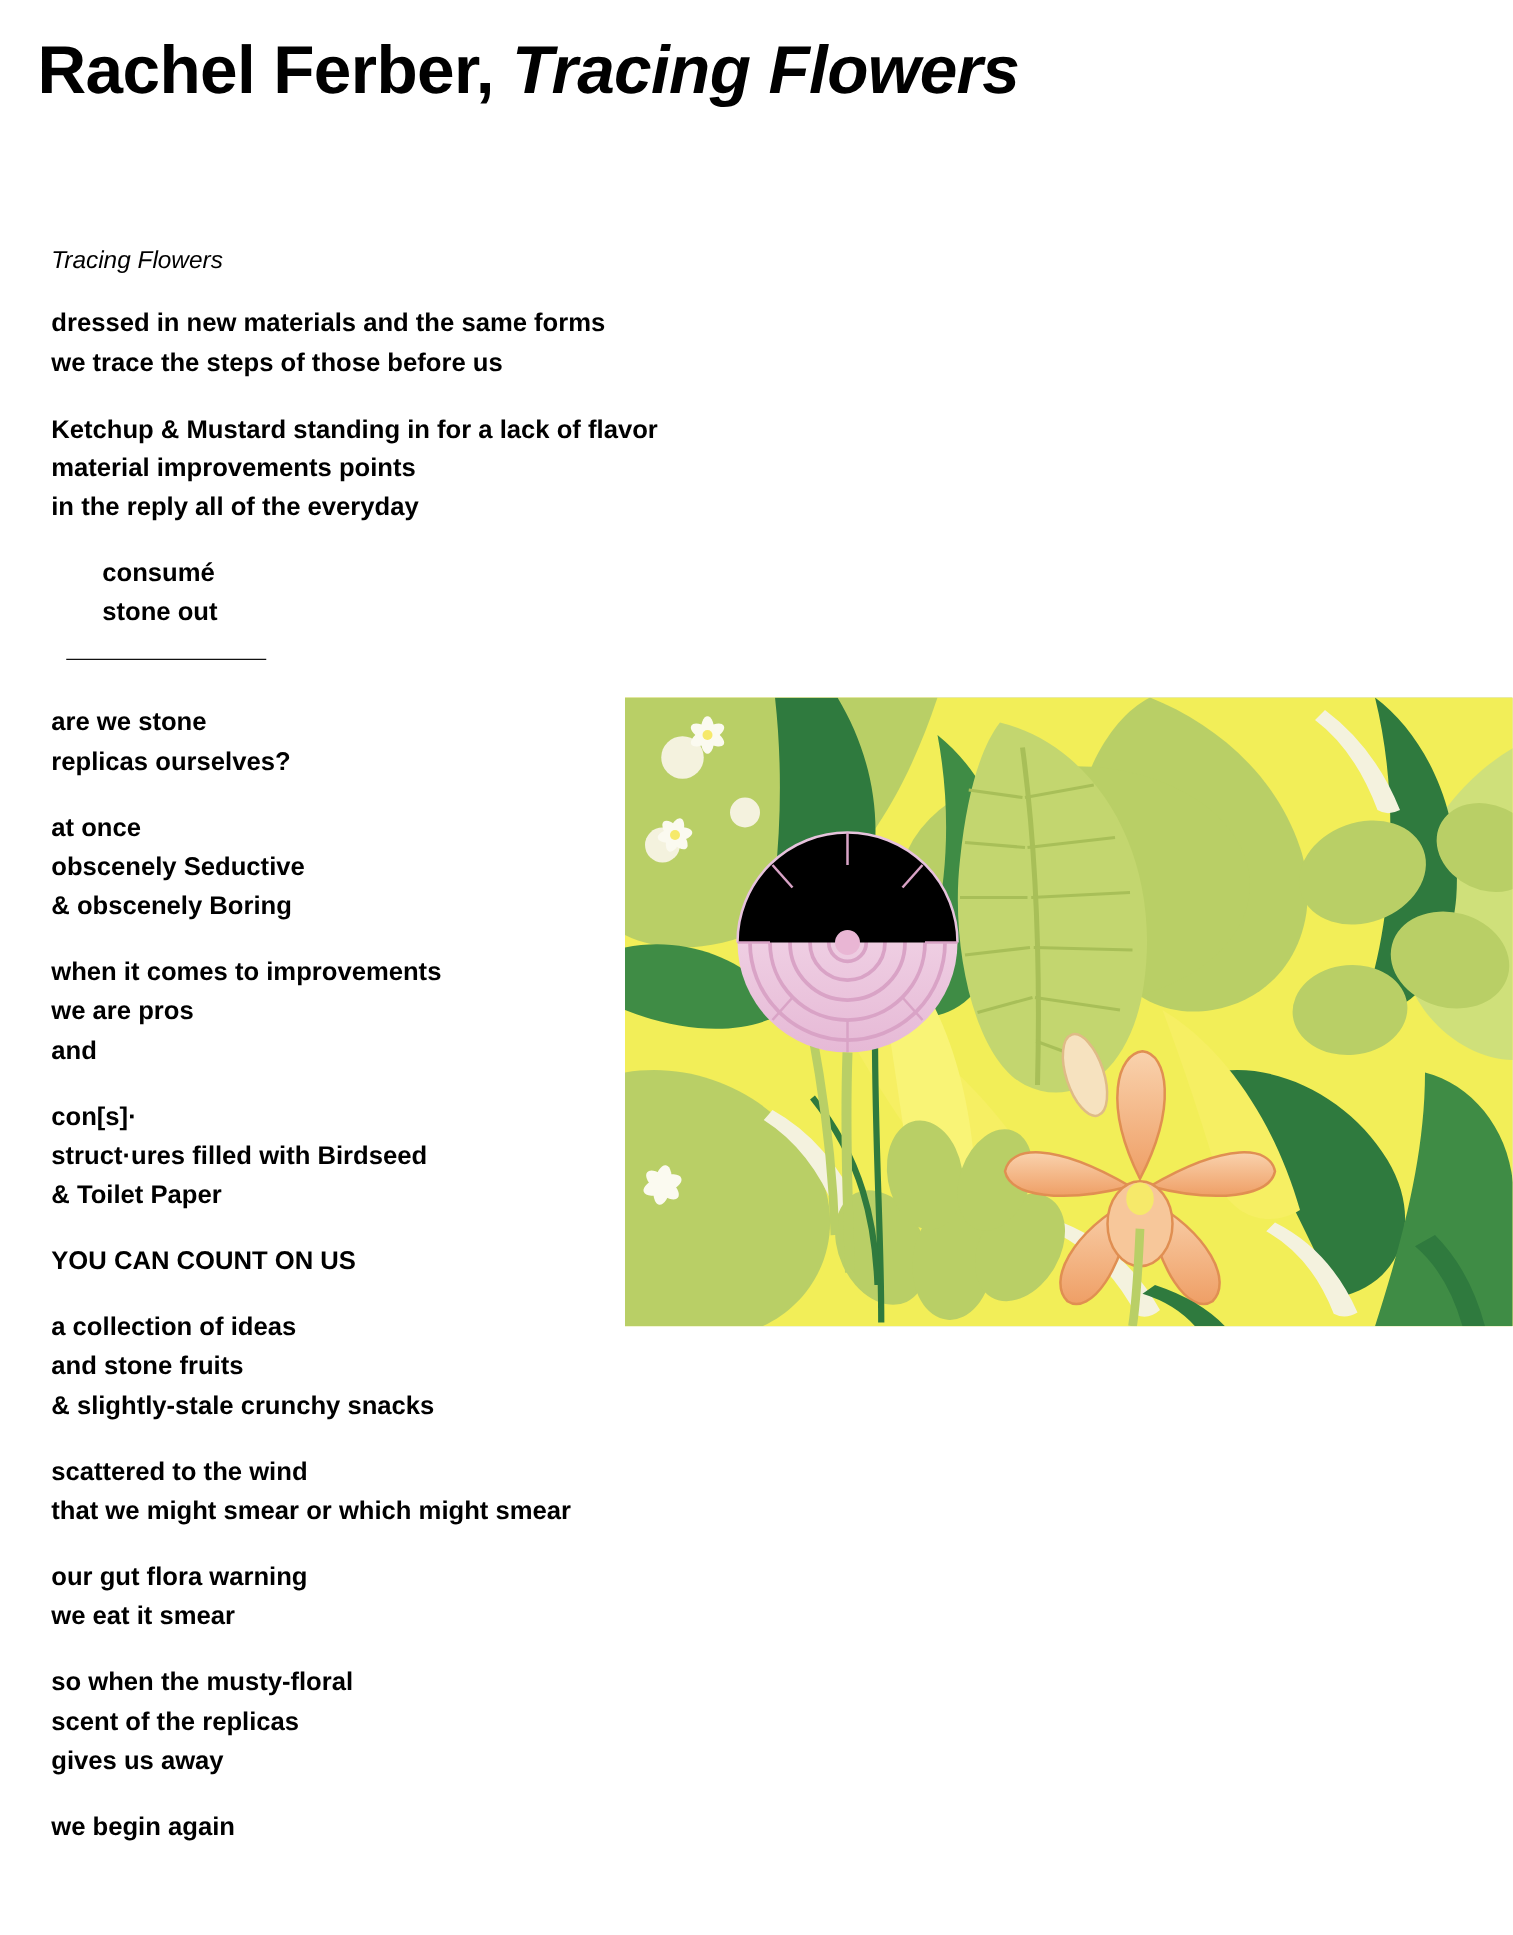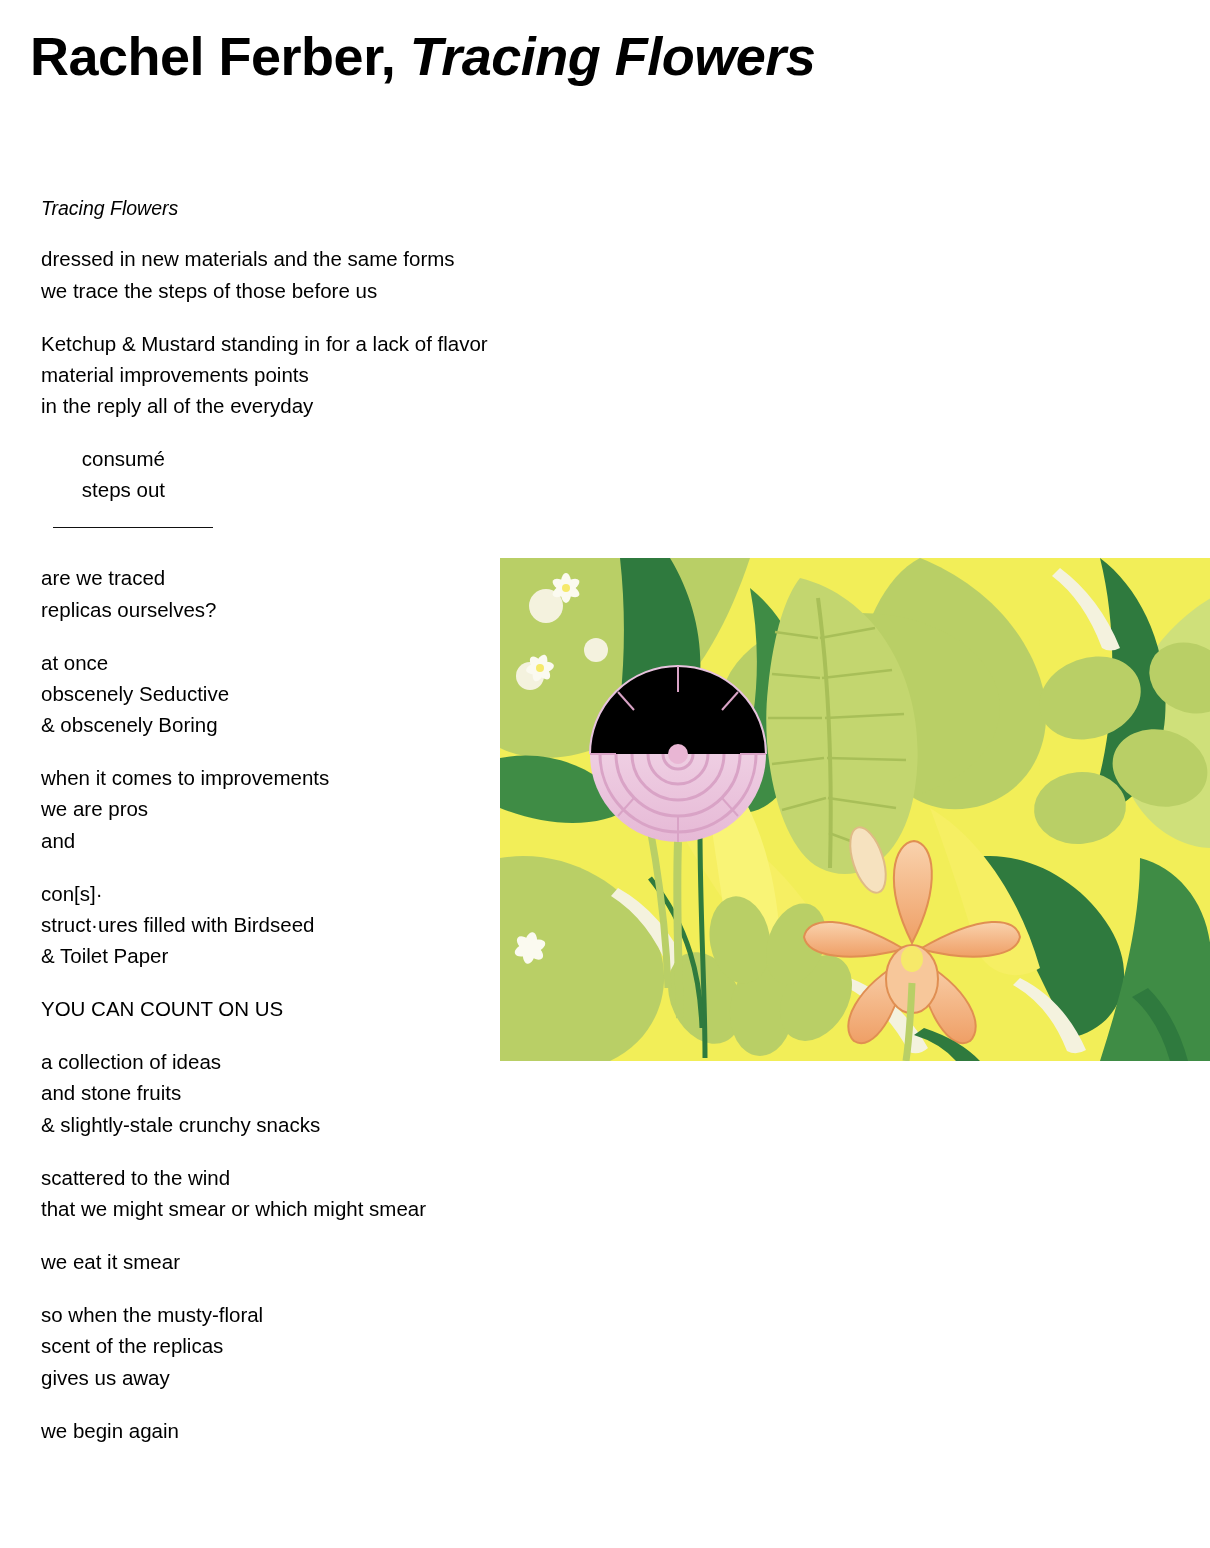--- a/index.html
+++ b/index.html
@@ -44,20 +44,21 @@
     margin-bottom: 22px;
   }
 
   .stanza {
     margin-bottom: 22px;
   }
   .stanza .line {
     font-size: 20.5px;
     line-height: 1.52;
     white-space: pre;
+    font-weight: bold;
   }
 
   .stanza.indented {
     margin-left: 18px;
   }
   .stanza.indented .line {
     white-space: pre;
   }
 
   .rule {
@@ -96,27 +97,27 @@
   </div>
 
   <div class="stanza">
     <div class="line">Ketchup &amp; Mustard standing in for a lack of flavor</div>
     <div class="line">material improvements points</div>
     <div class="line">in the reply all of the everyday</div>
   </div>
 
   <div class="stanza indented">
     <div class="line">    consumé</div>
-    <div class="line">    steps out</div>
+    <div class="line">    stone out</div>
   </div>
 
   <div class="rule"></div>
 
   <div class="stanza">
-    <div class="line">are we traced</div>
+    <div class="line">are we stone</div>
     <div class="line">replicas ourselves?</div>
   </div>
 
   <div class="stanza">
     <div class="line">at once</div>
     <div class="line">obscenely Seductive</div>
     <div class="line">&amp; obscenely Boring</div>
   </div>
 
   <div class="stanza">
@@ -140,20 +141,21 @@
     <div class="line">and stone fruits</div>
     <div class="line">&amp; slightly-stale crunchy snacks</div>
   </div>
 
   <div class="stanza">
     <div class="line">scattered to the wind</div>
     <div class="line">that we might smear or which might smear</div>
   </div>
 
   <div class="stanza">
+    <div class="line">our gut flora warning</div>
     <div class="line">we eat it smear</div>
   </div>
 
   <div class="stanza">
     <div class="line">so when the musty-floral</div>
     <div class="line">scent of the replicas</div>
     <div class="line">gives us away</div>
   </div>
 
   <div class="stanza">

